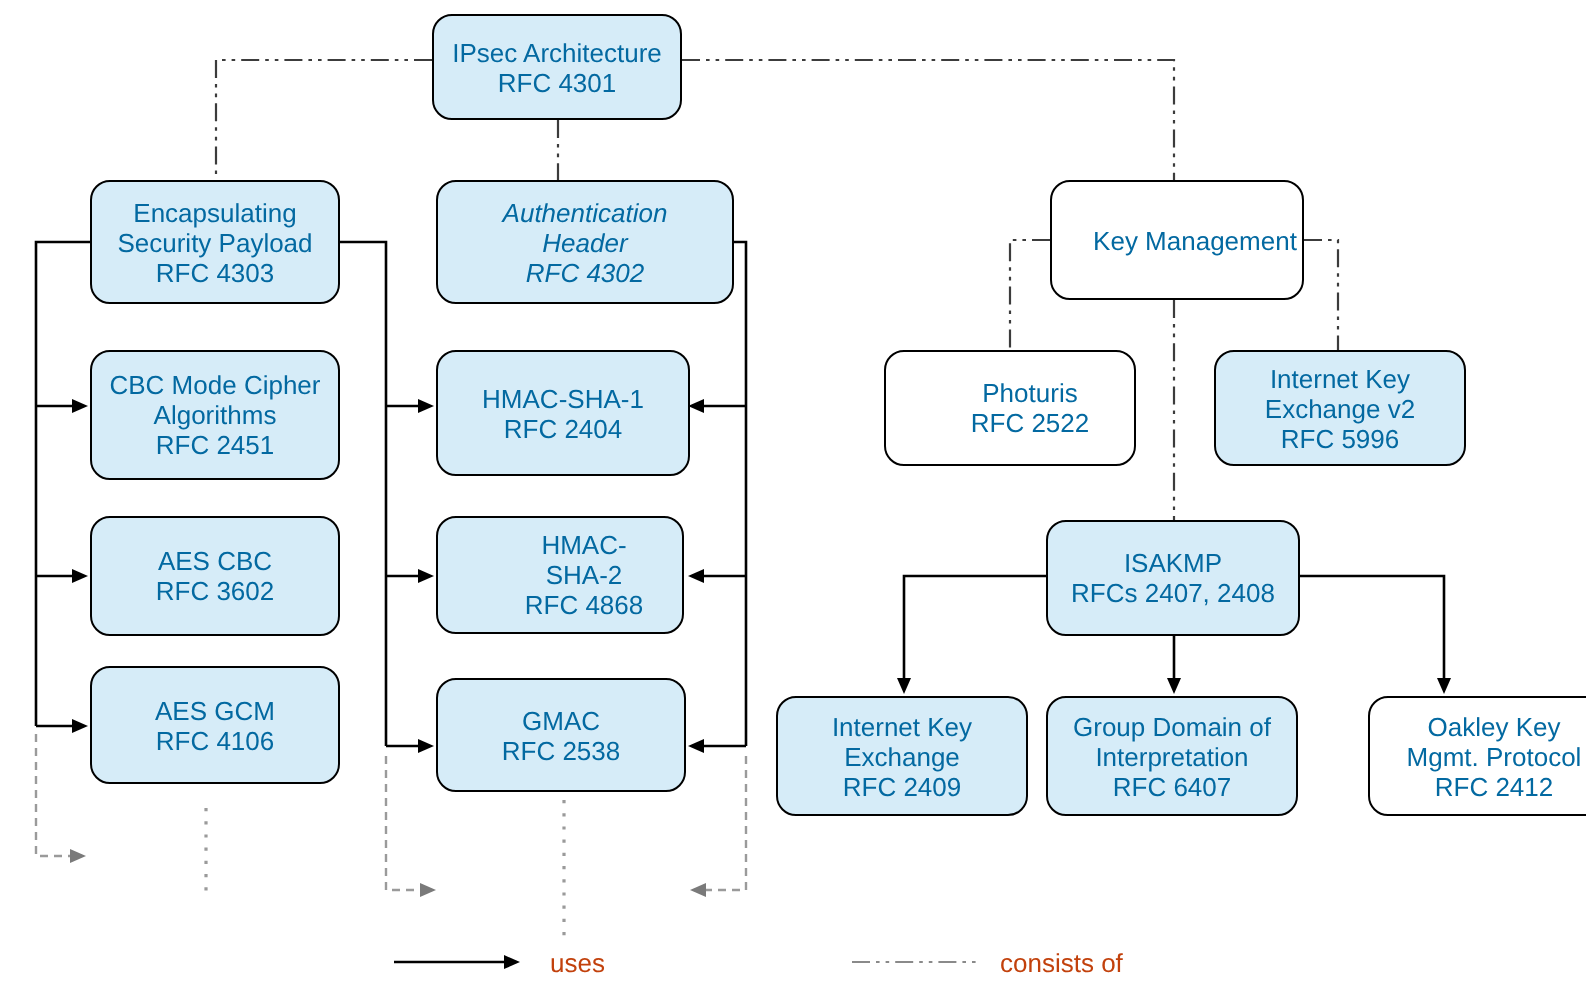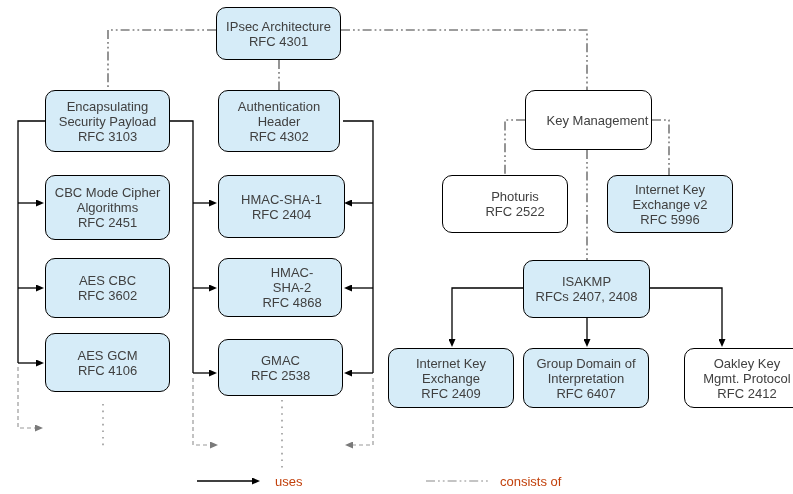--- a/index.html
+++ b/index.html
@@ -11,21 +11,21 @@
     overflow:hidden;
   }
   #wires{position:absolute;left:0;top:0;width:793px;height:494px;}
   .node{
     position:absolute;
     box-sizing:border-box;
     border:1.4px solid #000;
     border-radius:10px;
     display:flex;align-items:center;justify-content:center;
     text-align:center;
-    font-size:13px;line-height:15px;color:#404040;
+    font-size:13px;line-height:15px;color:#0369a1;
     background:#fff;
   }
   .node.blue{background:#d6ecf8;}
   .node span{white-space:pre-line;display:block;padding:0 2px;}
   .legend-label{
     position:absolute;
     font-size:13px;color:#c2410c;
     white-space:nowrap;
   }
 </style>
@@ -89,23 +89,23 @@
   </svg>
 
   <div class="node blue" style="left:216px;top:7px;width:125px;height:53px;">
       <span>IPsec Architecture
 RFC 4301</span>
     </div>
 
   <div class="node blue" style="left:45px;top:90px;width:125px;height:62px;">
       <span>Encapsulating
 Security Payload
-RFC 3103</span>
+RFC 4303</span>
     </div>
-  <div class="node blue" style="left:218px;top:90px;width:122px;height:62px;">
+  <div class="node blue" style="left:218px;top:90px;width:149px;height:62px;font-style:italic;">
       <span>Authentication
 Header
 RFC 4302</span>
     </div>
 
   <div class="node blue" style="left:45px;top:175px;width:125px;height:65px;">
       <span>CBC Mode Cipher
 Algorithms
 RFC 2451</span>
     </div>

